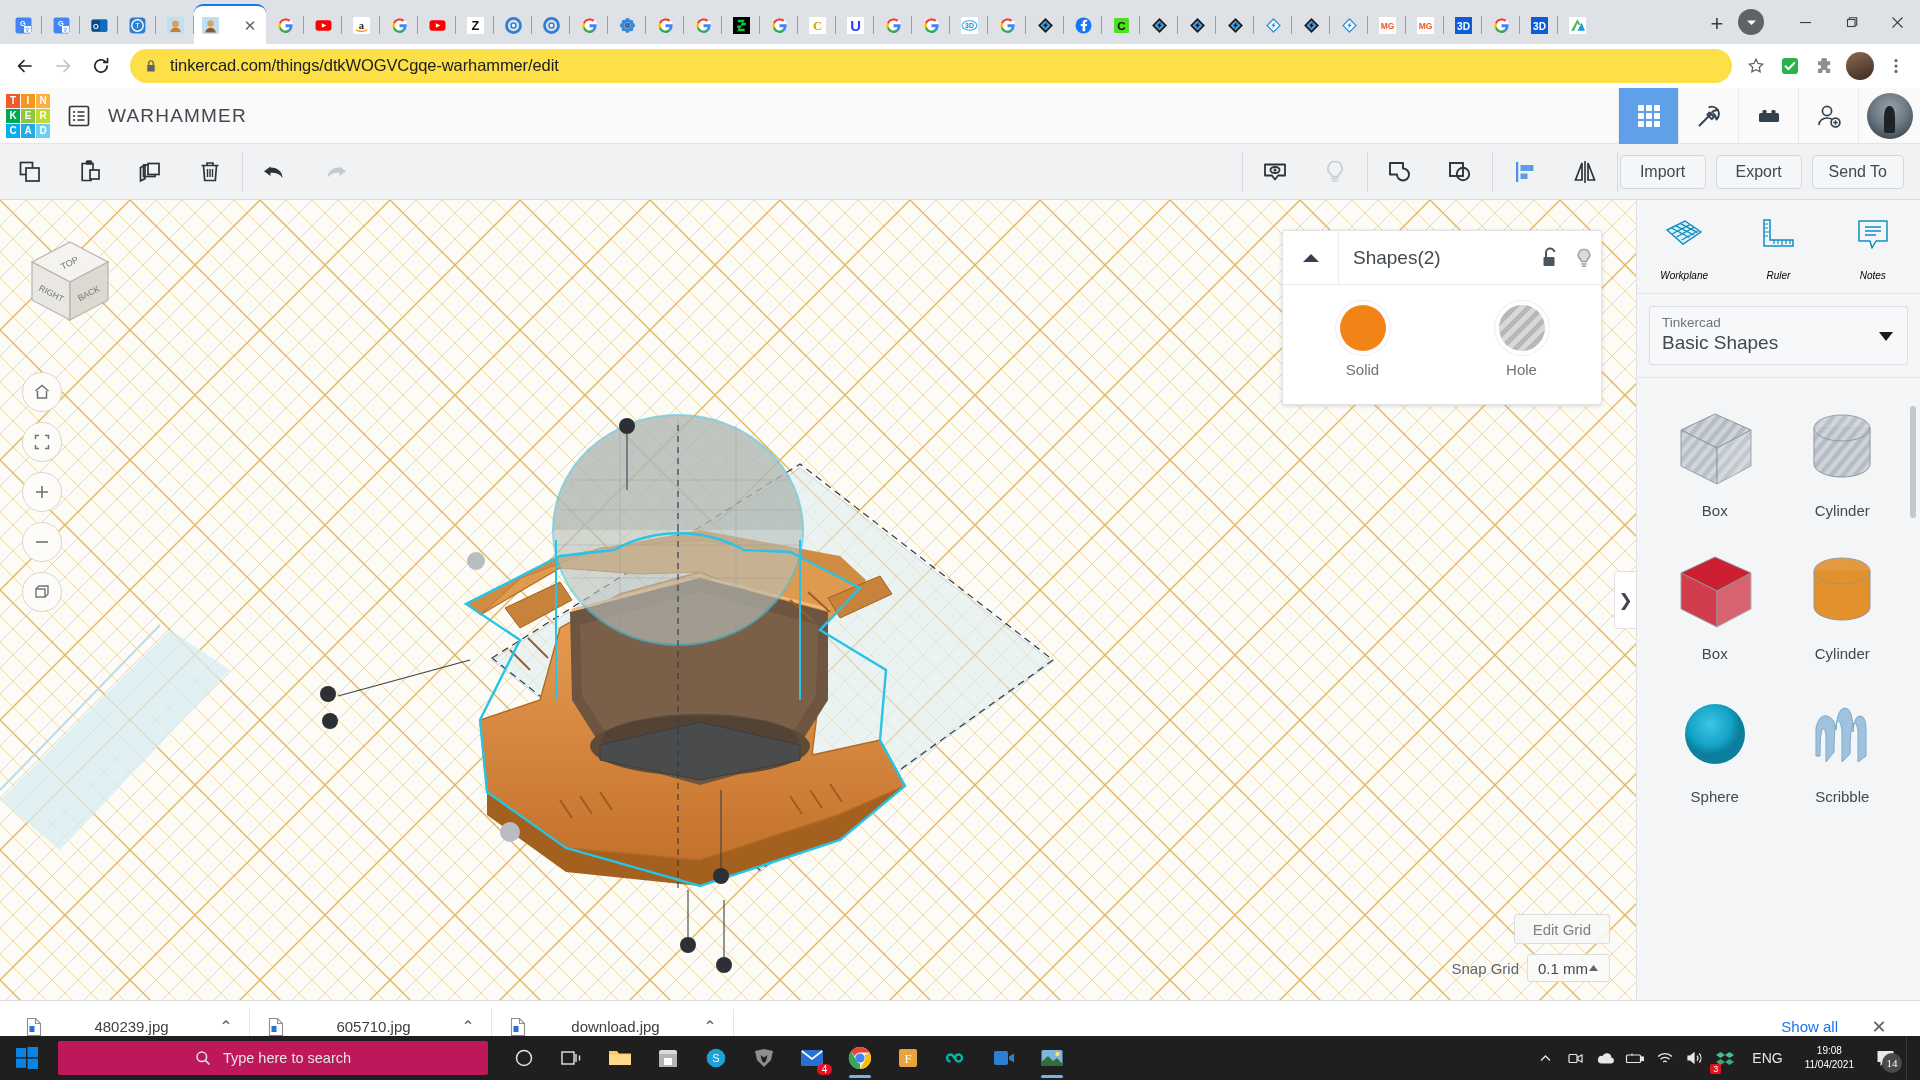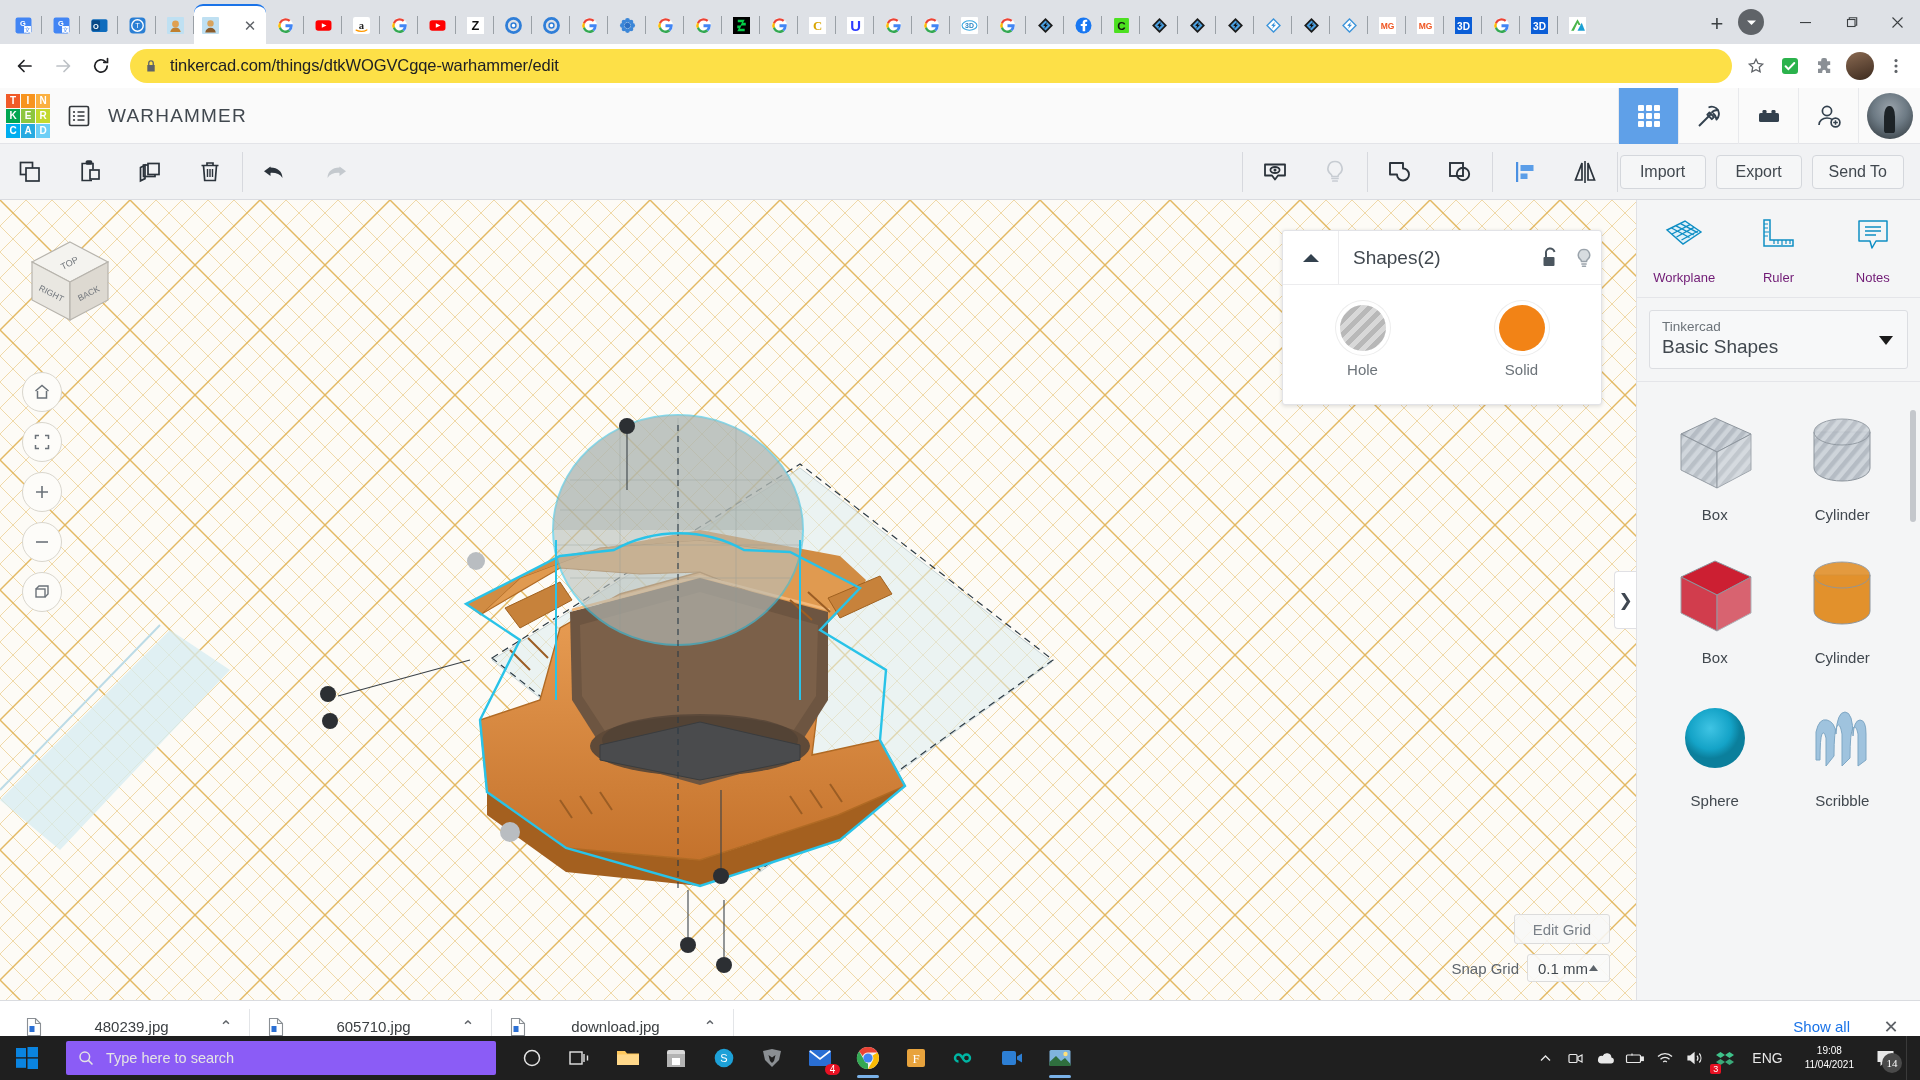--- a/index.html
+++ b/index.html
@@ -182,21 +182,21 @@
     color:#3f4751; font-size:17px;
   }
 
   
   .sidebar {
     width:284px; background:#f4f5f6; border-left:1px solid #e0e1e5;
     display:flex; flex-direction:column;
   }
   .sb-tools { display:flex; padding:16px 0 12px; border-bottom:1px solid #e4e5e9; background:#f4f5f6;}
   .sb-tool { flex:1; display:flex; flex-direction:column; align-items:center; gap:8px; }
-  .sb-tool-lbl { font-size:13px; color:#701a75; }
+  .sb-tool-lbl { font-size:10px; color:#000000;font-style:italic; }
   .sb-select {
     margin:12px 12px 0; background:#f7f8f9; border:1px solid #dcdee2; border-radius:3px;
     padding:8px 12px 10px; position:relative;
   }
   .sb-select-sup { font-size:13.5px; color:#6c7379; }
   .sb-select-main { font-size:19px; color:#41484f; margin-top:2px; }
   .sb-caret { position:absolute; right:14px; top:50%; transform:translateY(-50%); }
   .sb-gallery {
     flex:1; overflow:hidden; position:relative; margin-top:12px;
     border-top:1px solid #e4e5e9;
@@ -214,36 +214,36 @@
     height:52px; background:#fff; border-top:1px solid #dadce0;
     display:flex; align-items:center; padding-left:14px;
   }
   .dl-item {
     display:flex; align-items:center; gap:0; height:36px;
     border-right:1px solid #e3e5e8; padding-right:6px; margin-right:6px; min-width:236px;
   }
   .dl-icon { width:40px; display:flex; align-items:center; justify-content:center; }
   .dl-name { flex:1; font-size:15px; color:#3c4043; text-align:center; }
   .dl-caret { width:34px; display:flex; align-items:center; justify-content:center; color:#5f6368;}
-  .dl-right { margin-left:auto; display:flex; align-items:center; gap:14px; padding-right:16px;}
+  .dl-right { margin-left:auto; display:flex; align-items:center; gap:14px; padding-right:28px;}
   .showall {
     font-size:15px; color:#1a73e8; background:#fff; border-radius:4px; padding:7px 14px;
   }
   .dl-close { color:#5f6368; font-size:18px; width:26px; text-align:center; }
 
   
   .taskbar {
     height:44px; background:#1f1f1f; display:flex; align-items:center;
     position:absolute; left:0; bottom:0; width:1920px;
   }
   .start-btn { width:54px; height:44px; display:flex; align-items:center; justify-content:center; }
   .tb-search {
-    width:430px; height:34px; background:#8b5cf6; border-radius:2px;
+    width:430px; height:34px; background:#be185d; border-radius:2px;
     display:flex; align-items:center; padding:0 12px; gap:12px;
-    color:#e4e4e4; font-size:14.5px; margin-left:12px;
+    color:#e4e4e4; font-size:14.5px; margin-left:4px;justify-content:center;
   }
   .tb-apps { display:flex; align-items:center; gap:0; margin-left:12px; }
   .tb-app { width:48px; height:44px; display:flex; align-items:center; justify-content:center; position:relative;}
   .tb-app.running::after{content:"";position:absolute;bottom:2px;left:50%;transform:translateX(-50%);
     width:22px;height:3px;background:#7ab2e8;border-radius:2px;}
   .tray { margin-left:auto; display:flex; align-items:center; gap:0; padding-right:6px; }
   .tray-icon { width:30px;height:44px;display:flex;align-items:center;justify-content:center;color:#e8e8e8;}
   .tray-lang { font-size:14px; color:#e8e8e8; padding:0 12px; }
   .tray-clock { font-size:10px; color:#fff; line-height:1.45; text-align:center; padding:0 10px; }
   .tray-notif { width:42px;height:44px;display:flex;align-items:center;justify-content:center;position:relative;font-family:Liberation Serif, serif;}
@@ -1035,26 +1035,26 @@
         </div>
         <div class="sp-hicon">
           <svg width="20" height="22" viewBox="0 0 22 24" fill="none" stroke="#9aa3ab" stroke-width="1.6">
             <path d="M11 2.5A6.3 6.3 0 0 0 7.2 13.8c.7.6 1 1.2 1 2h5.6c0-.8.3-1.4 1-2A6.3 6.3 0 0 0 11 2.5z" fill="#d7dce0"></path>
             <path d="M8.6 18.5h4.8M9.3 21h3.4" stroke-linecap="round"></path>
             </svg>
         </div>
       </div>
       <div class="sp-body" id="shape-options">
           <div class="sp-opt">
+            <div class="sp-swatch solid"></div>
+            <div class="sp-lbl">Solid</div>
+          </div>
+          <div class="sp-opt">
             <div class="sp-swatch hole"></div>
             <div class="sp-lbl">Hole</div>
-          </div>
-          <div class="sp-opt">
-            <div class="sp-swatch solid"></div>
-            <div class="sp-lbl">Solid</div>
           </div>
         </div>
     </div>
 
     <div class="grid-ctrls">
       <div class="editgrid-btn">Edit Grid</div>
       <div class="snaprow">
         <span class="snaplbl">Snap Grid</span>
         <div class="snapbox">
           <span>0.1 mm</span>

